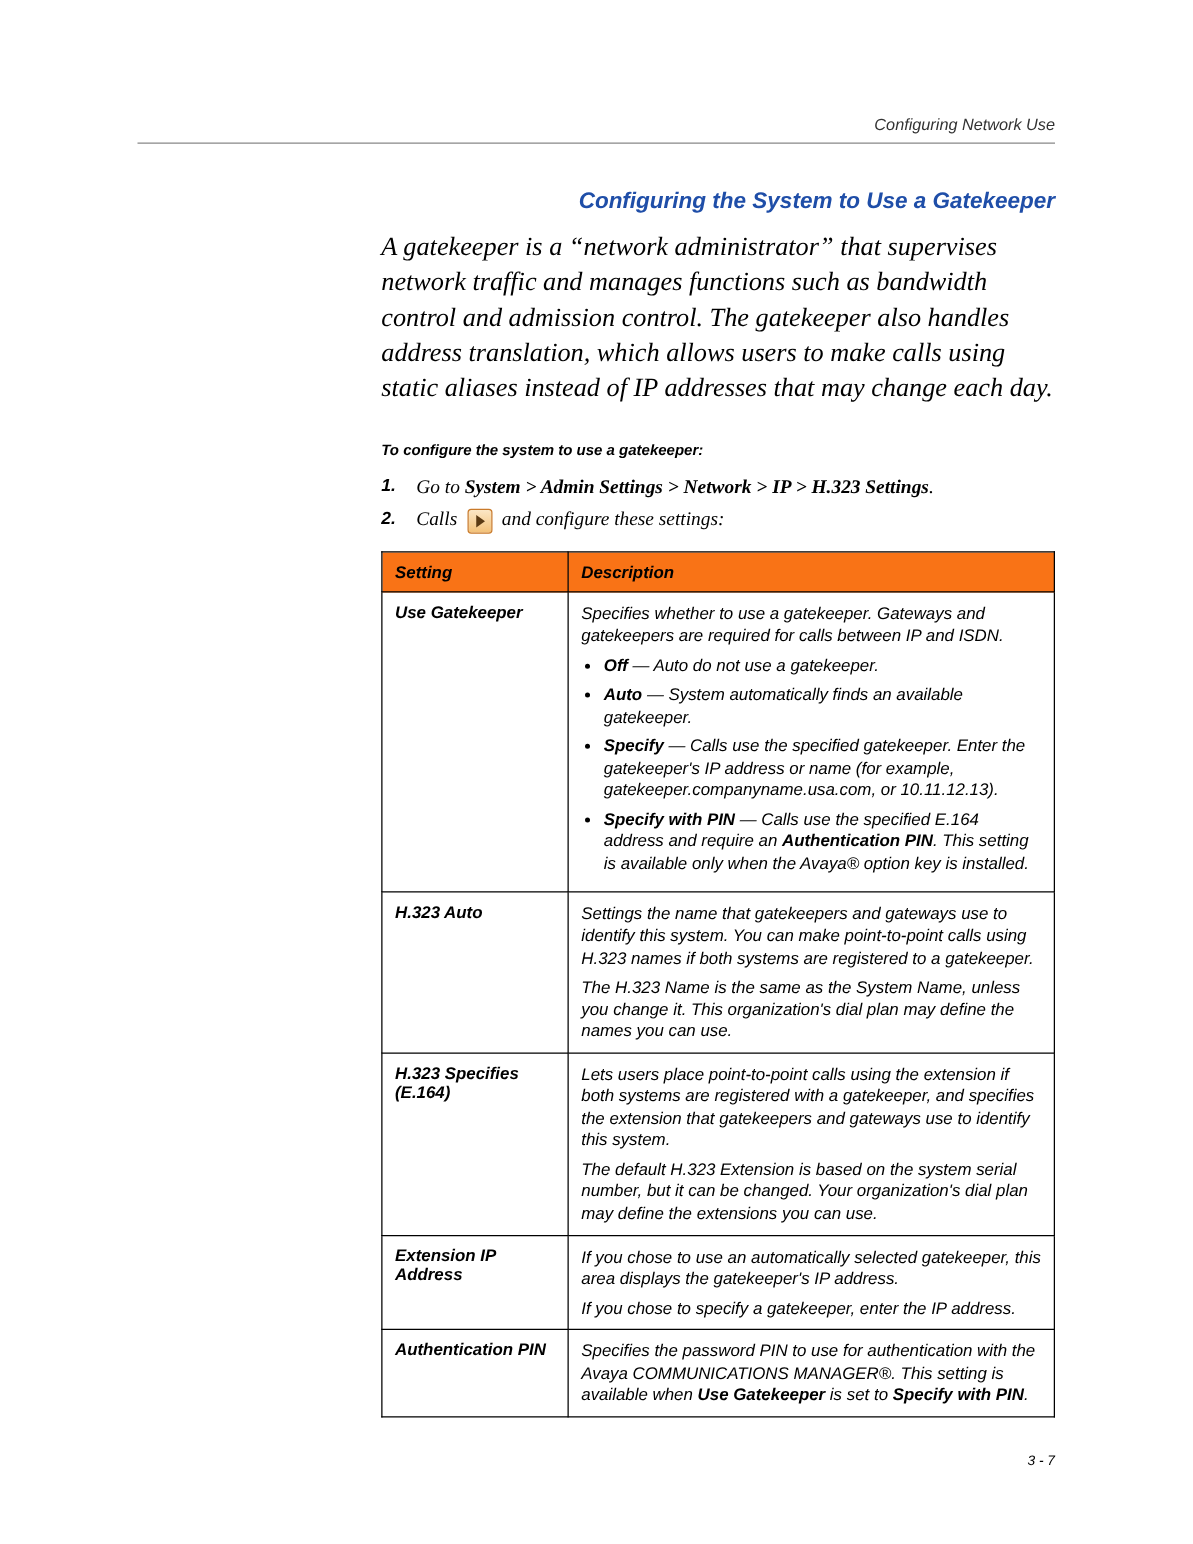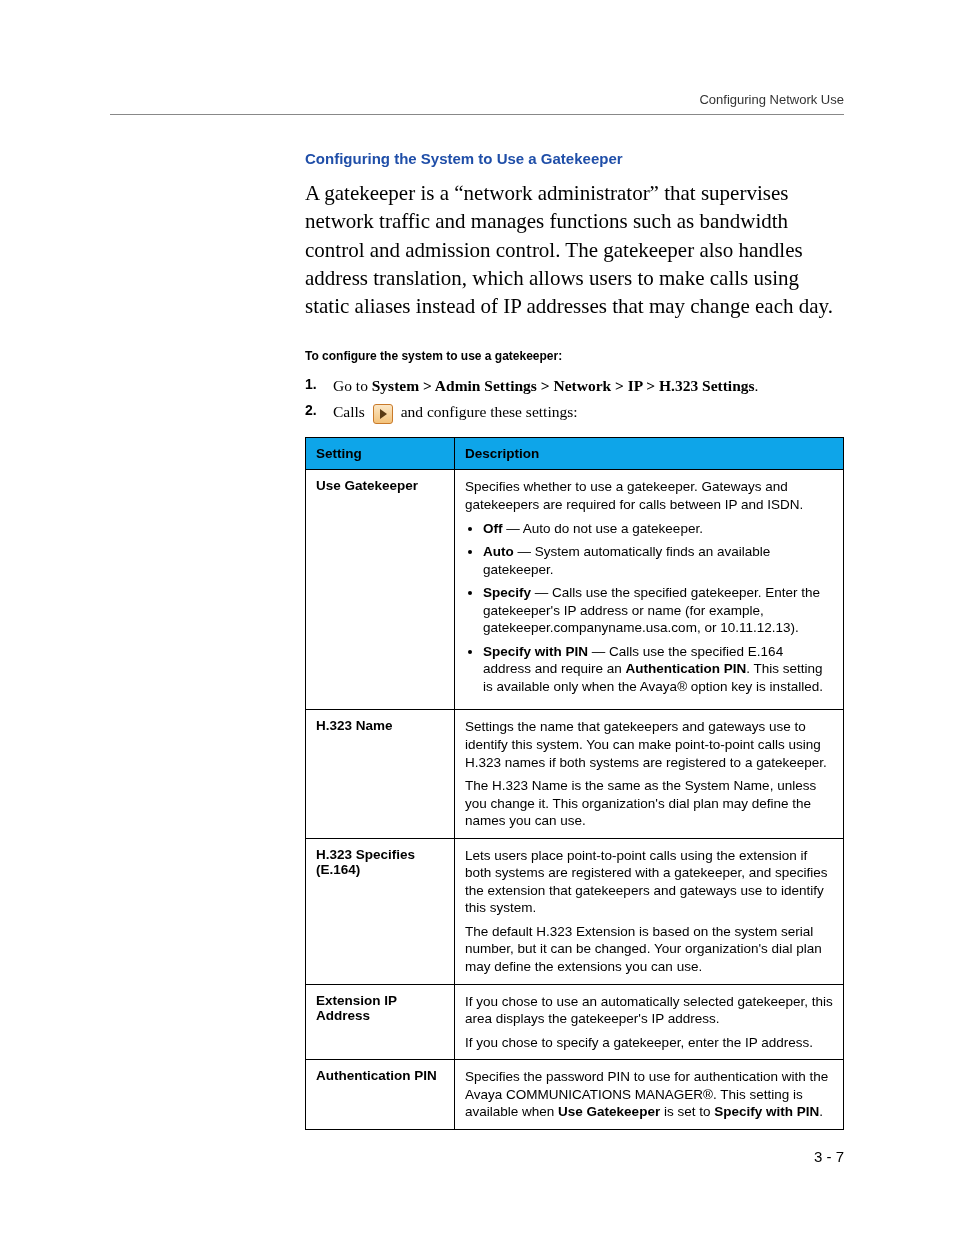--- a/index.html
+++ b/index.html
@@ -11,20 +11,21 @@
     height: 1235px;
     font-family: "Book Antiqua", Palatino, "Palatino Linotype", Georgia, serif;
     color: #000;
   }
   .page {
     position: relative;
     width: 954px;
     height: 1235px;
     box-sizing: border-box;
     padding: 90px 110px 70px 305px;
+    font-style: italic;
   }
   .running-header {
     position: absolute;
     top: 92px;
     right: 110px;
     font-family: "Futura", "Trebuchet MS", Arial, sans-serif;
     font-size: 13px;
     color: #333;
   }
   hr.rule {
@@ -35,23 +36,24 @@
     border: none;
     border-top: 1px solid #888;
     margin: 0;
   }
   .content {
     margin-top: 60px;
   }
   h3.section-title {
     font-family: "Futura", "Trebuchet MS", Arial, sans-serif;
     font-weight: bold;
-    font-size: 15px;
+    font-size: 18px;
     color: #1f4ea8;
     margin: 0 0 12px 0;
+    text-align: right;
   }
   p.body {
     font-size: 21px;
     line-height: 1.35;
     margin: 0 0 18px 0;
   }
   h4.sub {
     font-family: "Futura", "Trebuchet MS", Arial, sans-serif;
     font-weight: bold;
     font-size: 12px;
@@ -106,45 +108,45 @@
     font-size: 13.5px;
   }
   table.settings th, table.settings td {
     border: 1px solid #000;
     padding: 8px 10px;
     vertical-align: top;
     text-align: left;
   }
   table.settings th {
     font-weight: bold;
-    background: #0ea5e9;
+    background: #f97316;
   }
   table.settings td.setting-name {
     width: 128px;
     font-weight: bold;
   }
   table.settings ul {
     margin: 4px 0 0 0;
     padding-left: 18px;
   }
   table.settings ul li {
     margin-bottom: 6px;
     line-height: 1.3;
   }
   table.settings p {
     margin: 0 0 6px 0;
     line-height: 1.3;
   }
   table.settings p:last-child { margin-bottom: 0; }
   .page-number {
     position: absolute;
-    bottom: 70px;
+    bottom: 60px;
     right: 110px;
     font-family: "Futura", "Trebuchet MS", Arial, sans-serif;
-    font-size: 15px;
+    font-size: 11px;
   }
 </style>
 </head>
 <body>
 
 <div class="page">
 
   <div class="running-header">Configuring Network Use</div>
   <hr class="rule">
 
@@ -183,21 +185,21 @@
             <p>Specifies whether to use a gatekeeper. Gateways and gatekeepers are required for calls between IP and ISDN.</p>
             <ul>
               <li><span class="bold">Off</span><span> — Auto do not use a gatekeeper.</span></li>
               <li><span class="bold">Auto</span><span> — System automatically finds an available gatekeeper.</span></li>
               <li><span class="bold">Specify</span><span> — Calls use the specified gatekeeper. Enter the gatekeeper's IP address or name (for example, gatekeeper.companyname.usa.com, or 10.11.12.13).</span></li>
               <li><span class="bold">Specify with PIN</span><span> — Calls use the specified E.164 address and require an </span><span class="bold">Authentication PIN</span><span>. This setting is available only when the Avaya® option key is installed.</span></li>
             </ul>
           </td>
         </tr>
         <tr>
-          <td class="setting-name">H.323 Name</td>
+          <td class="setting-name">H.323 Auto</td>
           <td>
             <p>Settings the name that gatekeepers and gateways use to identify this system. You can make point-to-point calls using H.323 names if both systems are registered to a gatekeeper.</p>
             <p>The H.323 Name is the same as the System Name, unless you change it. This organization's dial plan may define the names you can use.</p>
           </td>
         </tr>
         <tr>
           <td class="setting-name">H.323 Specifies (E.164)</td>
           <td>
             <p>Lets users place point-to-point calls using the extension if both systems are registered with a gatekeeper, and specifies the extension that gatekeepers and gateways use to identify this system.</p>
             <p>The default H.323 Extension is based on the system serial number, but it can be changed. Your organization's dial plan may define the extensions you can use.</p>

